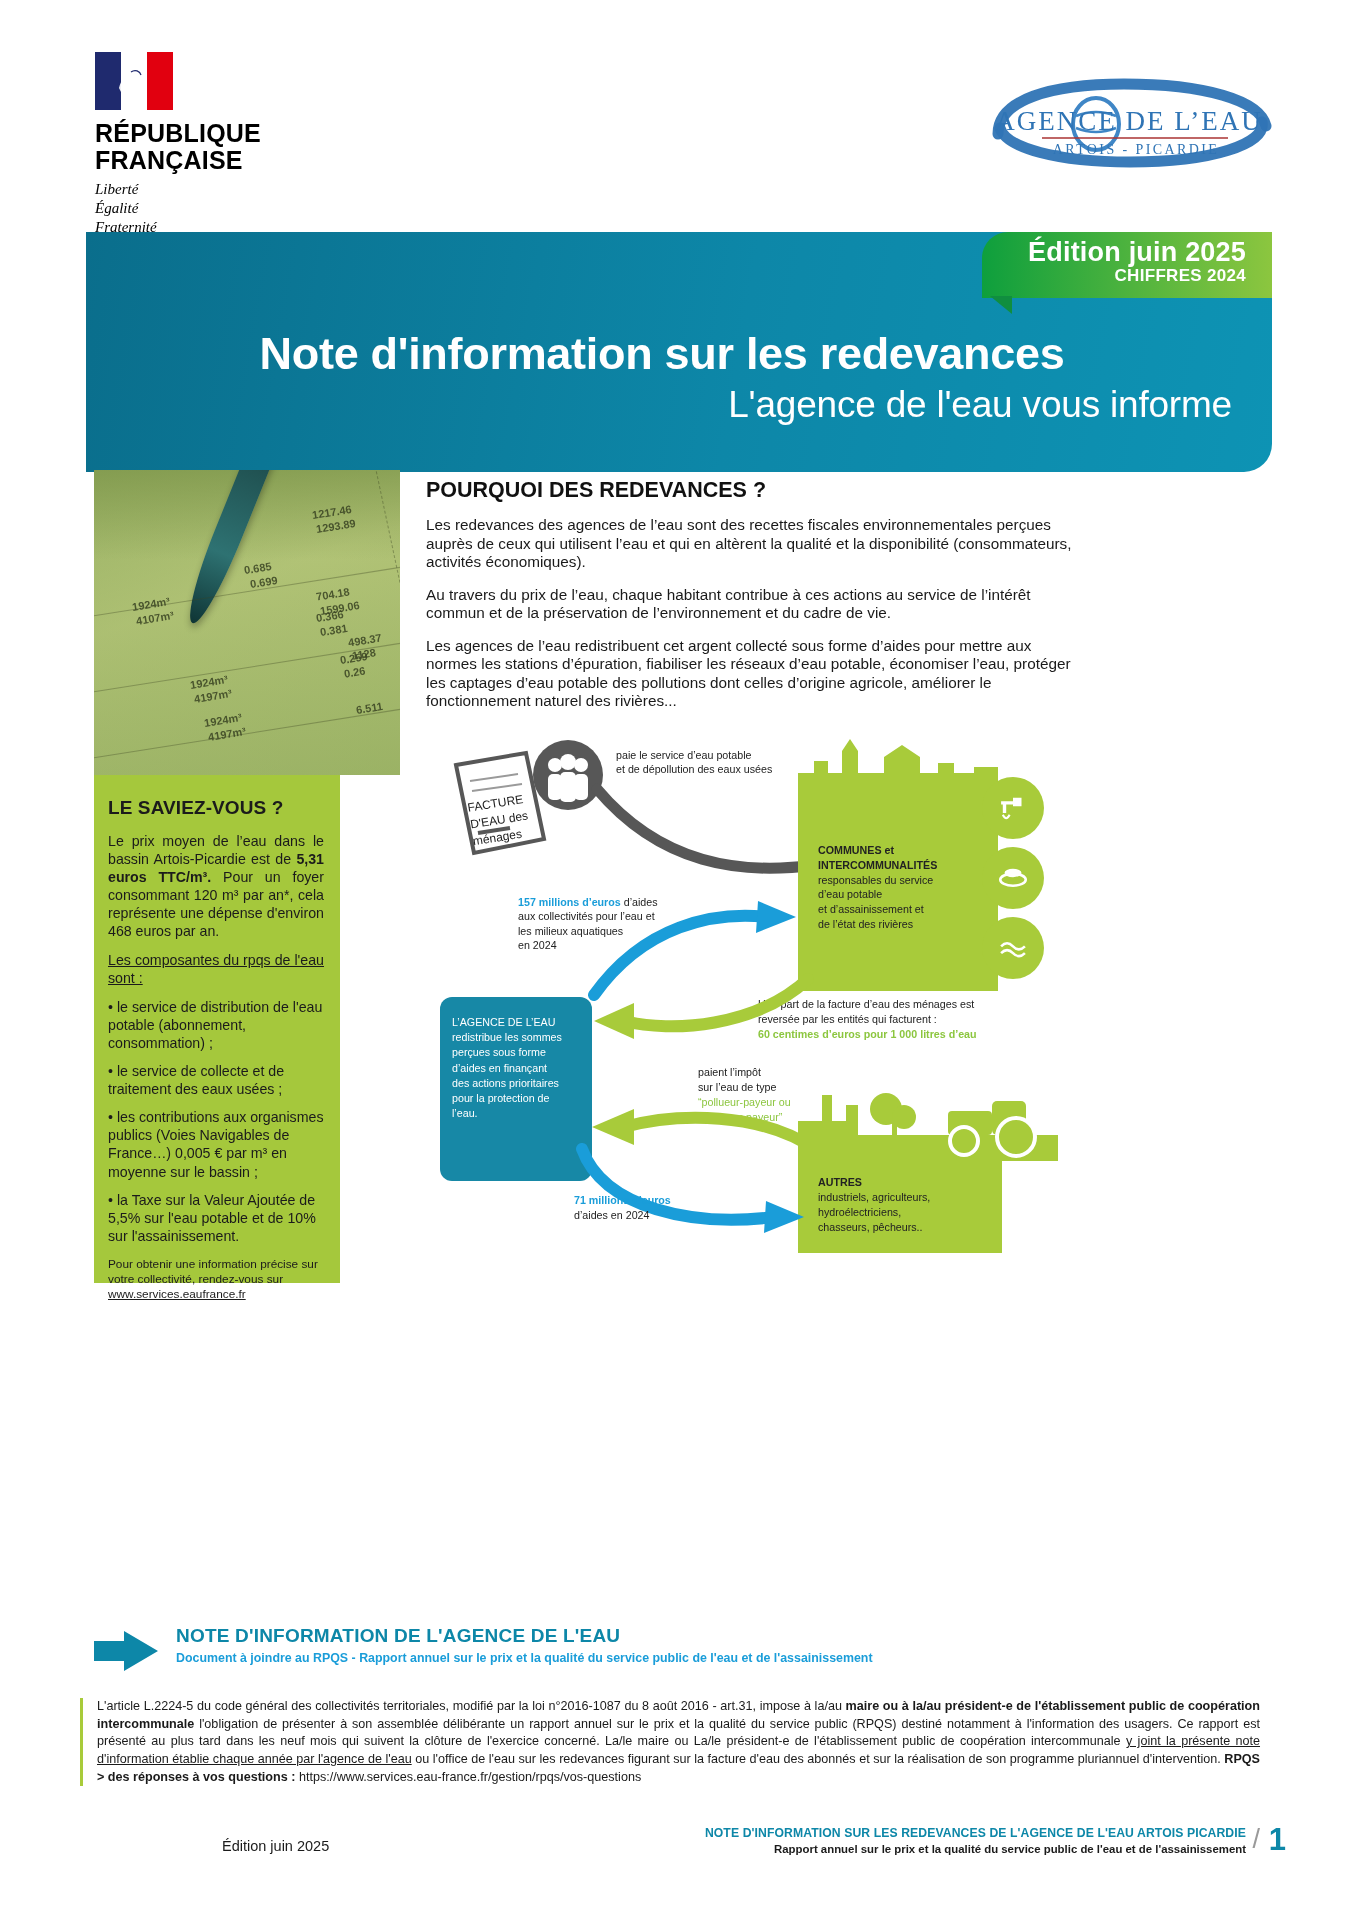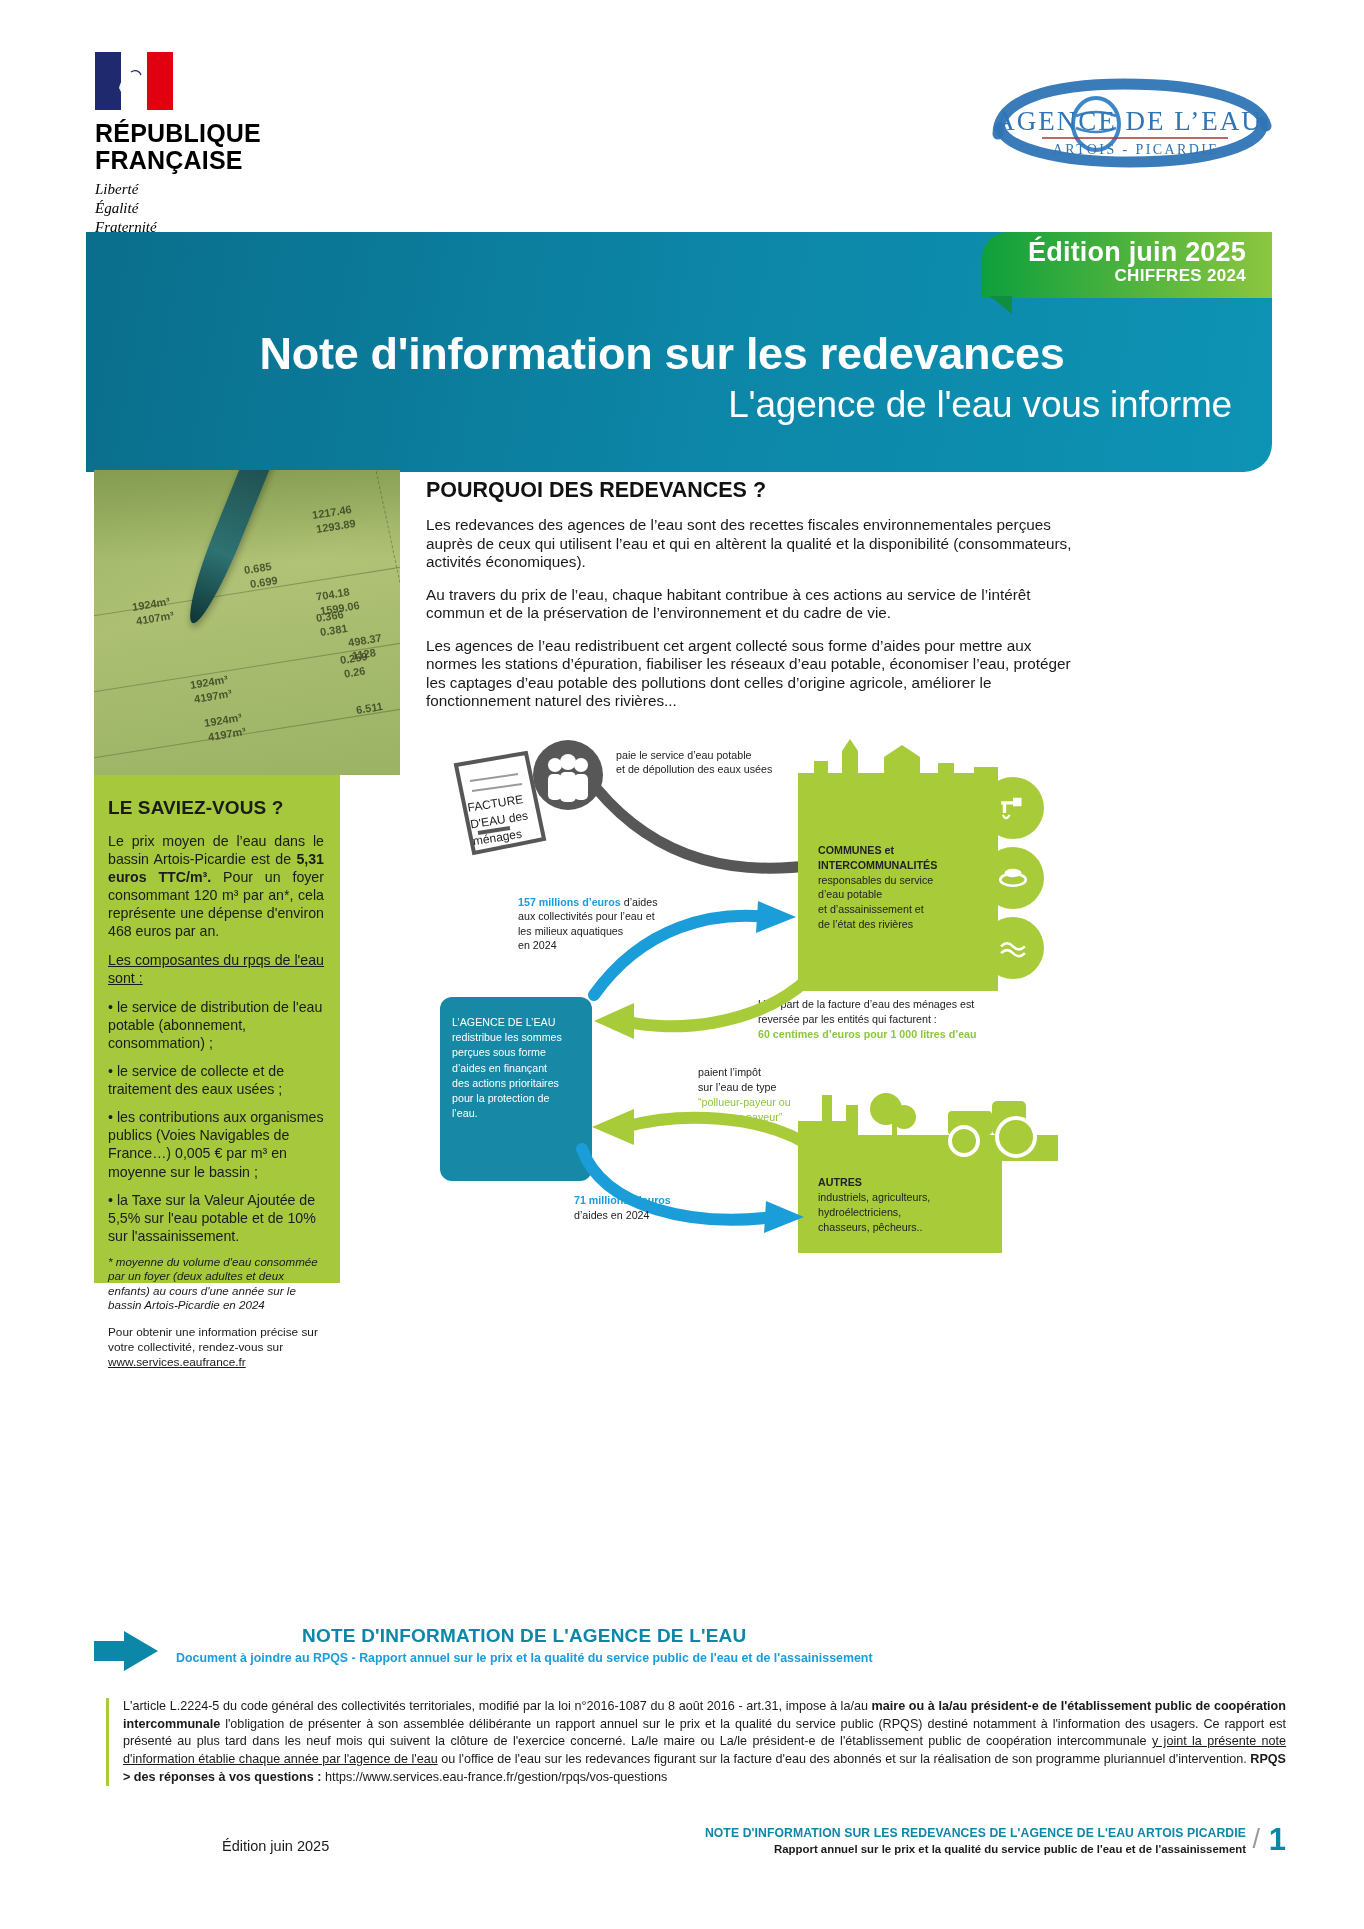--- a/index.html
+++ b/index.html
@@ -127,26 +127,26 @@
   .box-teal {
     position:absolute; background:#1788a6; color:#fff; border-radius: 12px;
   }
   .circ-g {
     position:absolute; border-radius:50%; background:#a8cb3a;
     display:flex; align-items:center; justify-content:center;
   }
 
   
   .notebar { position:absolute; left: 94px; top: 1625px; width: 1180px; }
-  .note-head { display:flex; align-items:flex-start; gap: 16px; text-align: center; }
+  .note-head { display:flex; align-items:flex-start; gap: 16px; }
   .note-arrow { margin-top: 4px; }
   .note-h { color:#0d87a8; font-size: 19px; font-weight: bold; letter-spacing:.2px;}
   .note-sub { color:#1a9dd9; font-size: 12.4px; font-weight: bold; margin-top: 4px; }
   .note-body {
-    position:absolute; left: 106px; top: 1698px; width: 1180px;
+    position:absolute; left: 80px; top: 1698px; width: 1180px;
     font-size: 12.6px; line-height: 1.4; text-align: justify;
     border-left: 3px solid #a8cb3a; padding-left: 14px;
   }
   .note-body b { font-weight: bold; }
   .note-body .u { text-decoration: underline; }
 
   .footer { position:absolute; left:0; top: 1838px; width: 1364px; }
   .footer .left {
     position:absolute; left: 222px; top: 0; font-size: 14.5px; color:#1b1b1b;
   }
@@ -243,21 +243,20 @@
     <p>
       <span>Le prix moyen de l’eau dans le bassin Artois-Picardie est de </span><b>5,31 euros TTC/m³.</b><span> Pour un foyer consommant 120 m³ par an*, cela représente une dépense d'environ 468 euros par an.</span>
     </p>
     <p class="u">Les composantes du rpqs de l'eau sont :</p>
     <ul>
       <li>• le service de distribution de l'eau potable (abonnement, consommation) ;</li>
       <li>• le service de collecte et de traitement des eaux usées ;</li>
       <li>• les contributions aux organismes publics (Voies Navigables de France…) 0,005 €  par m³ en moyenne sur le bassin ;</li>
       <li>• la Taxe sur la Valeur Ajoutée de 5,5% sur l'eau potable et de 10% sur l'assainissement.</li>
     </ul>
-    <div class="foot">* moyenne du volume d'eau consommée par un foyer (deux adultes et deux enfants) au cours d'une année sur le bassin Artois-Picardie en 2024</div>
     <div class="contact">
       <span>Pour obtenir une information précise sur votre collectivité, rendez-vous sur </span><a href="#">www.services.eaufrance.fr</a>
     </div>
   </div>
 
   <div class="rightcol">
     <h3>POURQUOI DES REDEVANCES ?</h3>
     <p>Les redevances des agences de l’eau sont des recettes fiscales environnementales perçues auprès de ceux qui utilisent l’eau et qui en altèrent la qualité et la disponibilité (consommateurs, activités économiques).</p>
     <p>Au travers du prix de l’eau, chaque habitant contribue à ces actions au service de l’intérêt commun et de la préservation de l’environnement et du cadre de vie.</p>
     <p>Les agences de l’eau redistribuent cet argent collecté sous forme d’aides pour mettre aux normes les stations d’épuration, fiabiliser les réseaux d’eau potable, économiser l’eau, protéger les captages d’eau potable des pollutions dont celles d’origine agricole, améliorer le fonctionnement naturel des rivières...</p>

